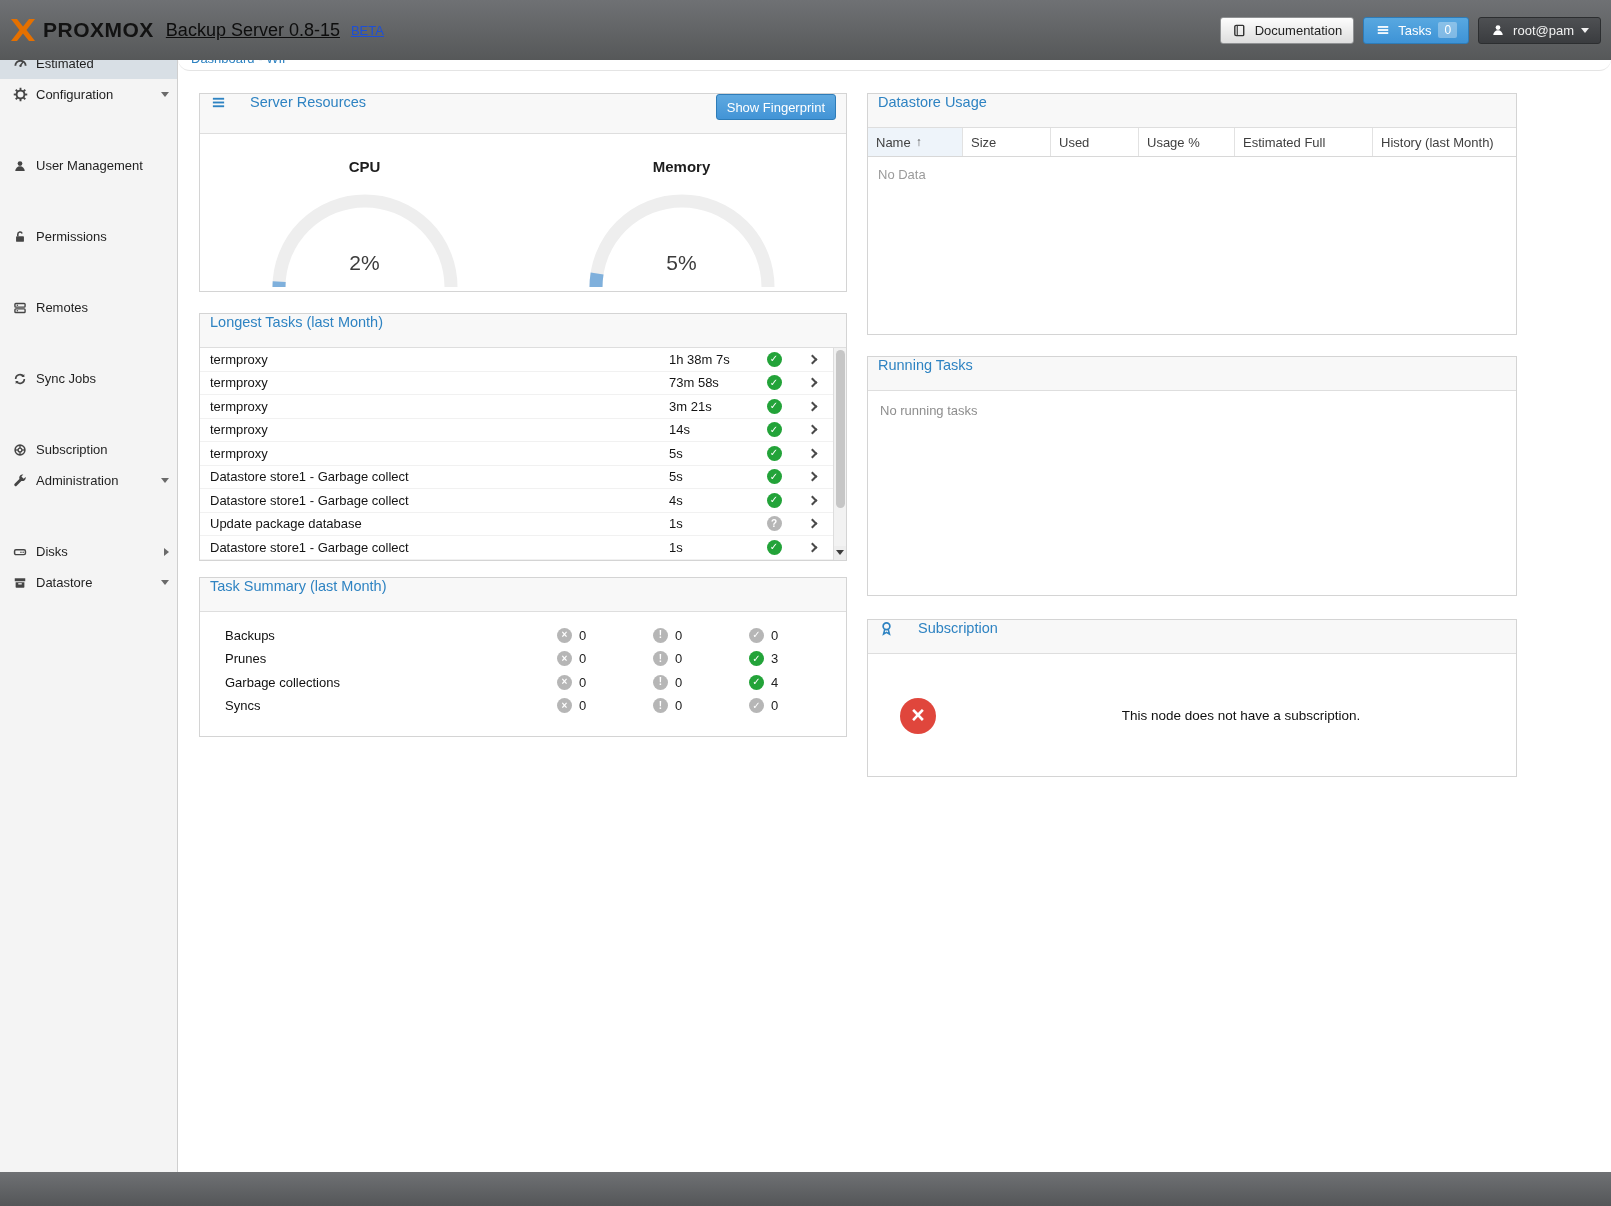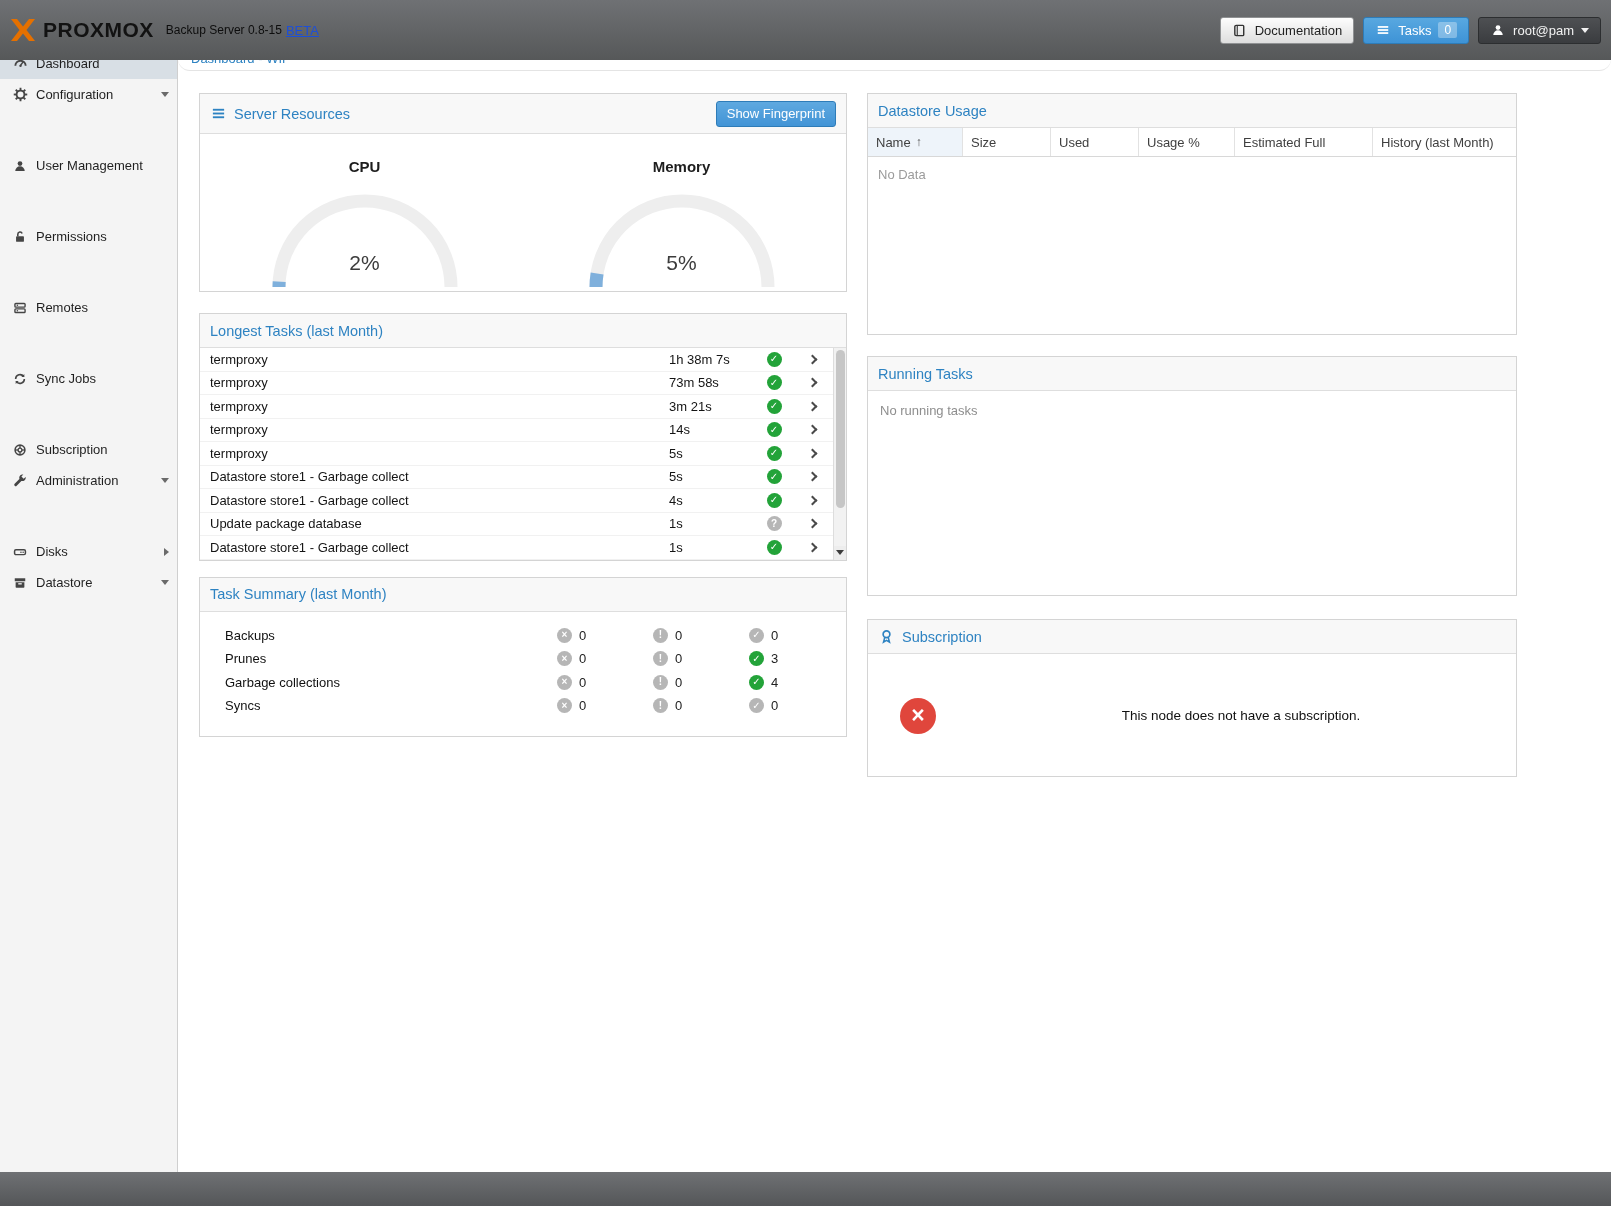--- a/index.html
+++ b/index.html
@@ -3,21 +3,21 @@
 <meta charset="utf-8">
 <style>
 *{box-sizing:border-box;margin:0;padding:0;}
 html,body{width:1611px;height:1206px;}
 body{font-family:"Liberation Sans","DejaVu Sans",sans-serif;font-size:13px;color:#222;background:#fff;overflow:hidden;position:relative;}
 
 
 .topbar{position:absolute;top:0;left:0;width:100%;height:60px;background:linear-gradient(#6f7174,#565859);display:flex;align-items:center;padding:0 10px;z-index:5;}
 .brand{display:flex;align-items:center;gap:7px;margin-right:12px;cursor:pointer;}
 .wordmark{font-weight:bold;font-size:21px;letter-spacing:.5px;color:#121212;}
-.product{color:#0d0d0d;font-size:12px;margin-right:4px;white-space:nowrap;}
+.product{color:#0d0d0d;font-size:18px;margin-right:11px;white-space:nowrap;text-decoration:underline;}
 .beta{color:#1d4fd7;text-decoration:underline;font-size:13px;cursor:pointer;}
 .top-right{margin-left:auto;display:flex;align-items:center;gap:9px;}
 .btn{height:27px;display:inline-flex;align-items:center;gap:7px;padding:0 11px;border-radius:3px;font-size:13px;cursor:pointer;border:1px solid transparent;white-space:nowrap;}
 .btn-light{background:linear-gradient(#fdfdfd,#dedede);border-color:#8f9193;color:#222;}
 .btn-blue{background:linear-gradient(#58a8e0,#3e93d6);border-color:#2e7cb8;color:#fff;}
 .badge{background:rgba(255,255,255,.32);border-radius:2px;padding:1px 6px;font-size:12px;color:#fff;}
 .btn-dark{background:linear-gradient(#4e5053,#3a3c3f);border-color:#2c2e30;color:#f2f2f2;}
 .caret{width:0;height:0;border-left:4px solid transparent;border-right:4px solid transparent;border-top:5px solid currentColor;display:inline-block;}
 
 
@@ -30,21 +30,21 @@
 .caret-right{width:0;height:0;border-top:4px solid transparent;border-bottom:4px solid transparent;border-left:5px solid #6a6a6a;}
 
 
 .main{position:absolute;left:178px;top:46px;right:0;bottom:34px;background:#fff;overflow:hidden;}
 .page-header{height:25px;display:flex;align-items:center;padding-left:13px;font-size:13px;color:var(--accent,#2e83c2);border-bottom:1px solid #e4e4e4;background:#fff;border-radius:12px;}
 .content{display:flex;gap:20px;padding:22px 0 0 21px;}
 .col-left{width:648px;}
 .col-right{width:650px;}
 .panel{border:1px solid #d4d4d4;background:#fff;}
 .mb21{margin-bottom:21px;}.mb16{margin-bottom:16px;}.mb23{margin-bottom:23px;}
-.panel-header{height:34px;display:flex;align-items:center;gap:8px;padding:0 10px;background:#f8f8f8;border-bottom:1px solid #dedede;color:var(--accent,#2e83c2);font-size:14.5px;}
+.panel-header{height:34px;display:flex;align-items:flex-start;gap:24px;padding:0 10px;background:#f8f8f8;border-bottom:1px solid #dedede;color:var(--accent,#2e83c2);font-size:14.5px;}
 .panel-header.tall{height:40px;}
 .btn-fingerprint{margin-left:auto;height:26px;padding:0 10px;background:linear-gradient(#5fa9e0,#4294d6);border:1px solid #2e7cb8;border-radius:3px;color:#fff;font-size:13px;cursor:pointer;}
 
 
 .gauges{display:flex;padding:0 6px;}
 .gauge{flex:1;display:flex;flex-direction:column;align-items:center;}
 .gauge-label{font-size:15px;font-weight:bold;color:#1d1d1d;margin:24px 0 16px;}
 .gauge-wrap{position:relative;width:190px;height:100px;}
 .gauge-value{position:absolute;left:0;right:0;top:60px;text-align:center;font-size:21px;color:#3c3c3c;}
 
@@ -143,21 +143,21 @@
 
 <aside class="sidebar">
     <div class="nav-item selected">
       <span class="icon">
         <svg width="15" height="15" viewBox="0 0 16 16">
           <path d="M2.5 10.5a5.5 5.5 0 0 1 11 0" fill="none" stroke="#454545" stroke-width="2"></path>
           <line x1="8" y1="10" x2="11" y2="6" stroke="#454545" stroke-width="1.6"></line>
           <circle cx="8" cy="10.5" r="1.3" fill="#454545"></circle>
         </svg>
       </span>
-      <span class="nav-label">Dashboard</span>
+      <span class="nav-label">Estimated</span>
     </div>
     <div class="nav-item">
       <span class="icon">
         <svg width="15" height="15" viewBox="0 0 16 16">
           <circle cx="8" cy="8" r="4.2" fill="none" stroke="#454545" stroke-width="2"></circle>
           <g stroke="#454545" stroke-width="2">
             <line x1="12.6" y1="8" x2="15.2" y2="8"></line>
             <line x1="11.25" y1="11.25" x2="13.09" y2="13.09"></line>
             <line x1="8" y1="12.6" x2="8" y2="15.2"></line>
             <line x1="4.75" y1="11.25" x2="2.91" y2="13.09"></line>

